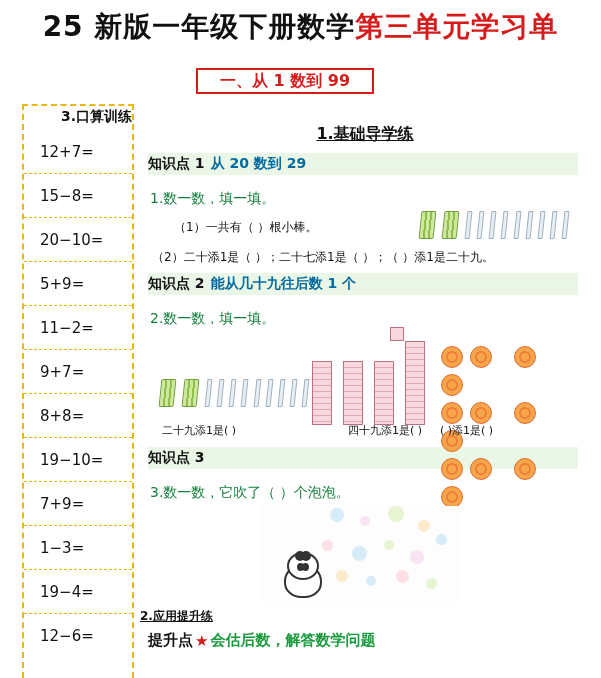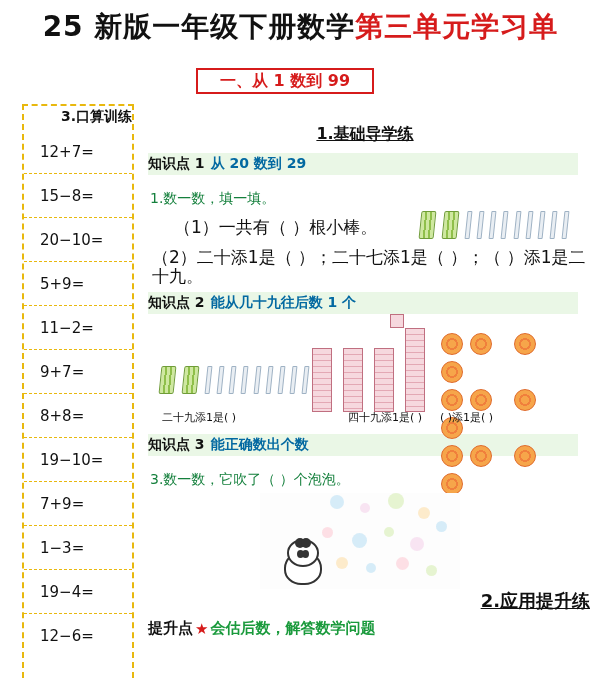--- a/index.html
+++ b/index.html
@@ -82,21 +82,21 @@
     box-sizing:border-box;
   }
   .kp .kp-label{color:#111;margin-right:6px;}
   .kp .kp-text{color:#0369a1;}
   .q{
     font-size:14px;color:#15803d;
     margin:13px 0 3px 10px;
     line-height:20px;
   }
   .q-sub{
-    font-size:17px;color:#111;
+    font-size:12px;color:#111;
     margin:3px 0 3px 22px;
     line-height:19px;
   }
   .cap-row{
     position:absolute;
     font-size:11px;color:#111;
   }
 
   
   .bundle{
@@ -167,24 +167,24 @@
   .panda .ear{
     position:absolute;top:-3px;width:10px;height:10px;background:#333;border-radius:50%;
   }
   .panda .ear.l{left:6px;} .panda .ear.r{right:6px;}
   .panda .eye{
     position:absolute;top:9px;width:7px;height:8px;background:#333;border-radius:50%;
   }
   .panda .eye.l{left:13px;} .panda .eye.r{right:13px;}
 
   .sec-head2{
-    text-align:right;
-    font-size:18px;font-weight:bold;color:#111;
+    text-align:left;
+    font-size:12px;font-weight:bold;color:#111;
     text-decoration:underline;
-    margin-top:0;
+    margin-top:6px;
   }
   .promote{
     display:flex;align-items:center;
     font-size:15px;font-weight:bold;
     margin:6px 0 0 8px;
   }
   .promote .lbl{color:#111;}
   .promote .star{color:#d61b1b;margin:0 2px;}
   .promote .txt{color:#1a9a3c;}
 </style>
@@ -247,20 +247,21 @@
       </div>
     </div>
 
     <div class="q-sub" style="margin-left:12px;">（2）二十添1是（  ）；二十七添1是（  ）；（  ）添1是二十九。</div>
 
     <div class="kp">
       <span class="kp-label">知识点 2</span>
       <span class="kp-text">能从几十九往后数 1 个</span>
     </div>
 
+    <div class="q">2.数一数，填一填。</div>
 
     <div style="position:relative;height:110px;">
 
       <div style="position:absolute;left:20px;top:48px;">
         <span class="bundle"></span>
         <span class="bundle"></span>
         <span class="single"></span>
         <span class="single"></span>
         <span class="single"></span>
         <span class="single"></span>
@@ -304,21 +305,20 @@
         </div>
       </div>
 
       <div class="cap-row" style="left:22px;top:92px;">二十九添1是(      )</div>
       <div class="cap-row" style="left:168px;top:92px;margin-left:40px;">四十九添1是(      )</div>
       <div class="cap-row" style="left:300px;top:92px;">(      )添1是(      )</div>
     </div>
 
     <div class="kp">
       <span class="kp-label">知识点 3</span>
-      <span class="kp-text">能正确数出个数</span>
     </div>
 
     <div class="q">3.数一数，它吹了（    ）个泡泡。</div>
 
     <div class="bubbles">
       <span class="bub" style="left:70px;top:2px;width:14px;height:14px;background:#cfe9f7;"></span>
       <span class="bub" style="left:100px;top:10px;width:10px;height:10px;background:#f7dff0;"></span>
       <span class="bub" style="left:128px;top:0px;width:16px;height:16px;background:#e2f2c9;"></span>
       <span class="bub" style="left:158px;top:14px;width:12px;height:12px;background:#fde7c2;"></span>
       <span class="bub" style="left:62px;top:34px;width:11px;height:11px;background:#fdd9e1;"></span>

